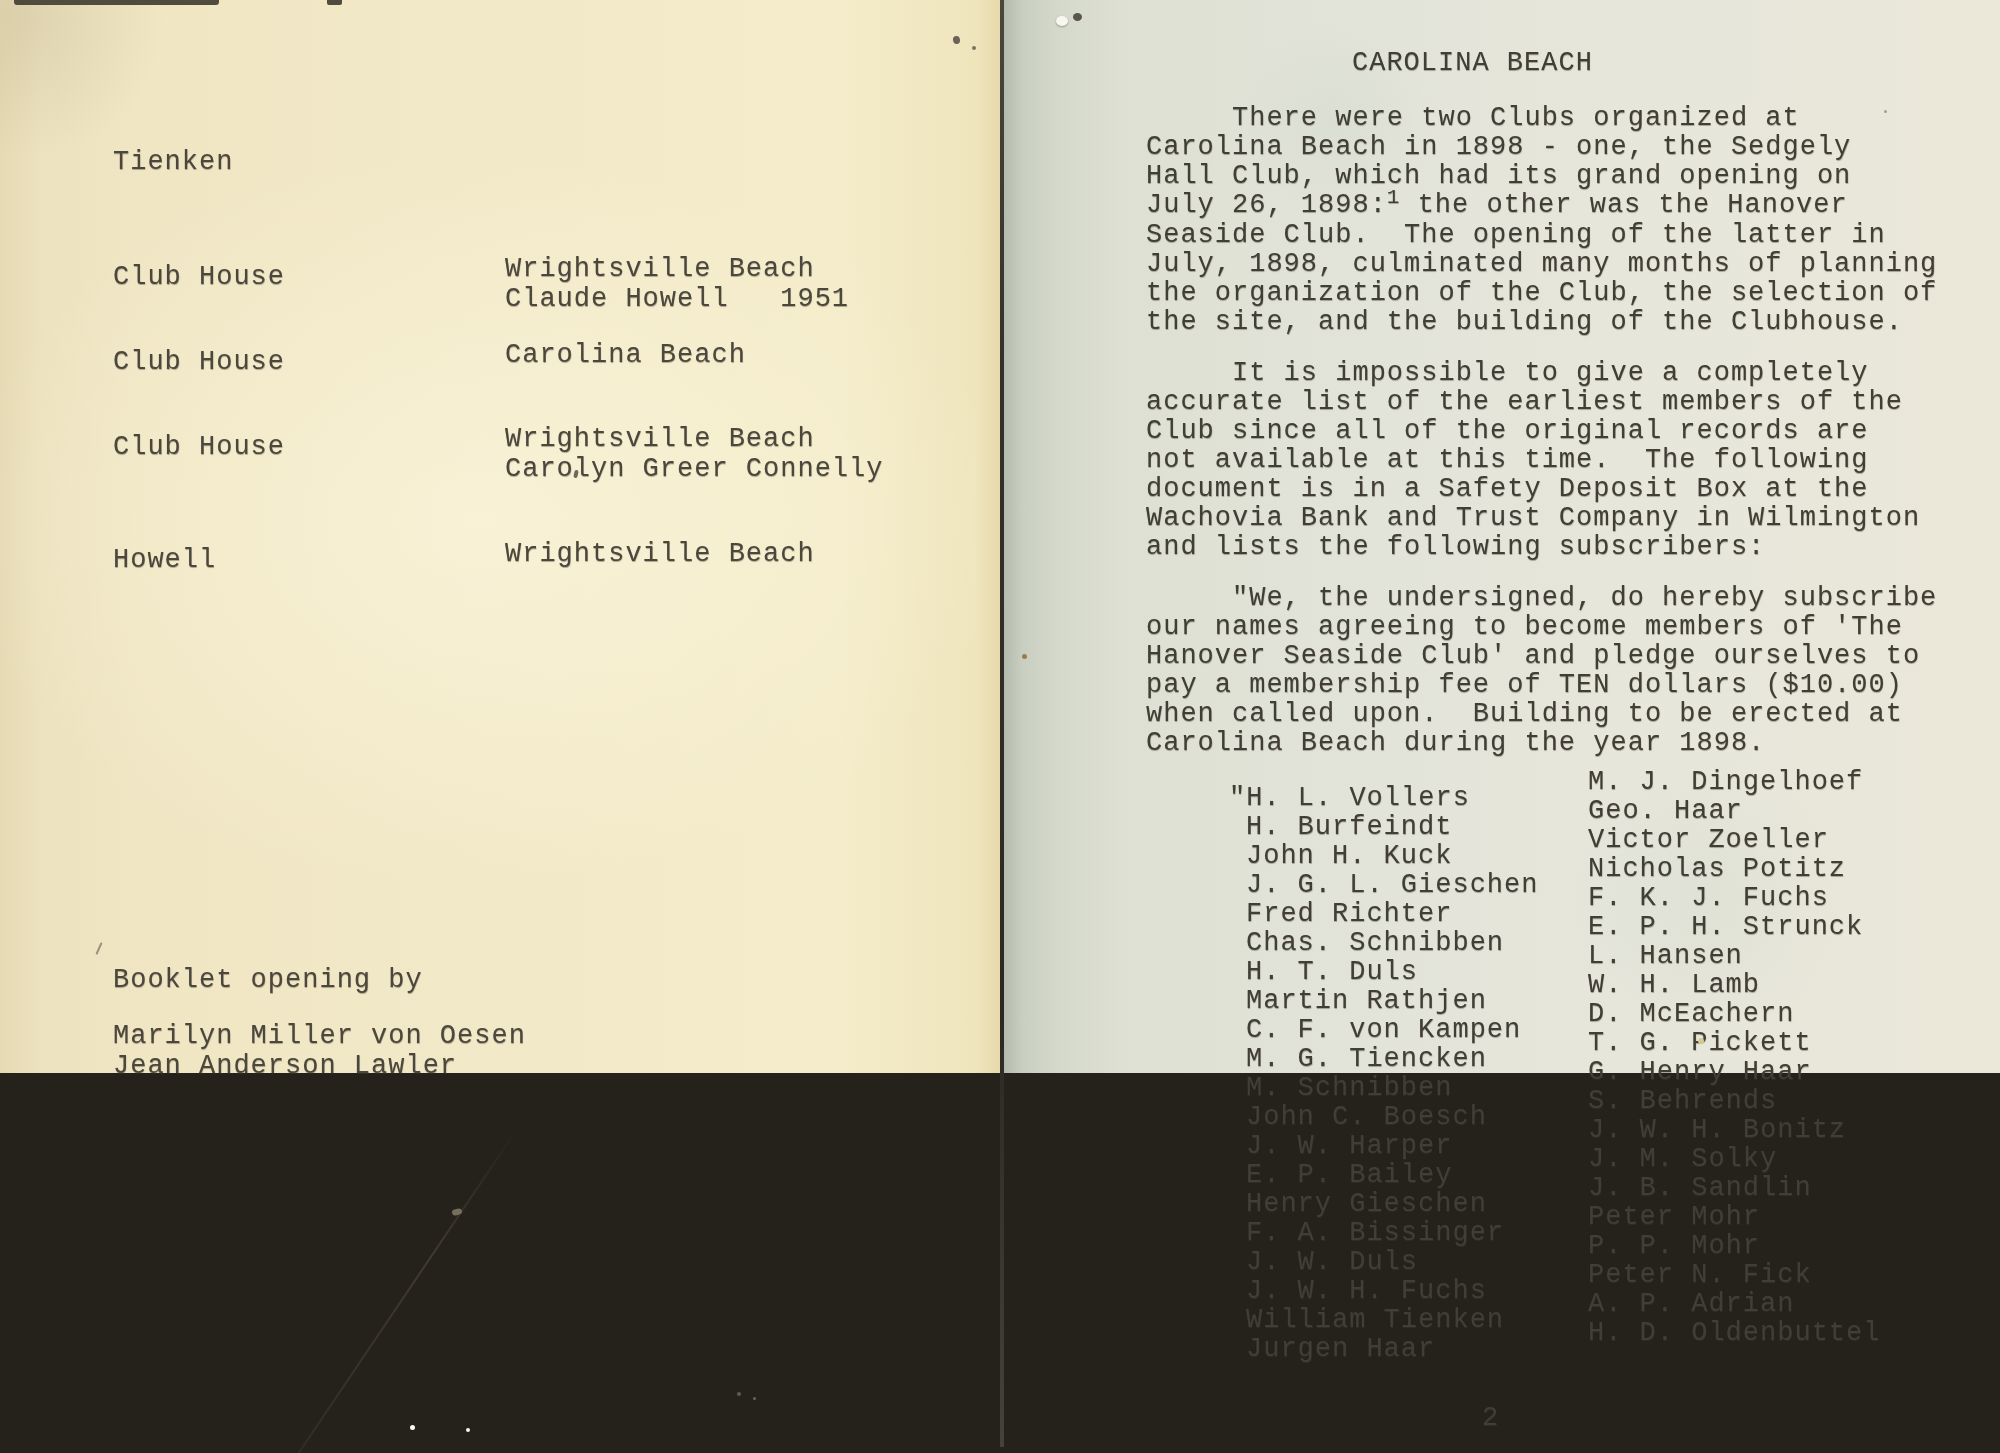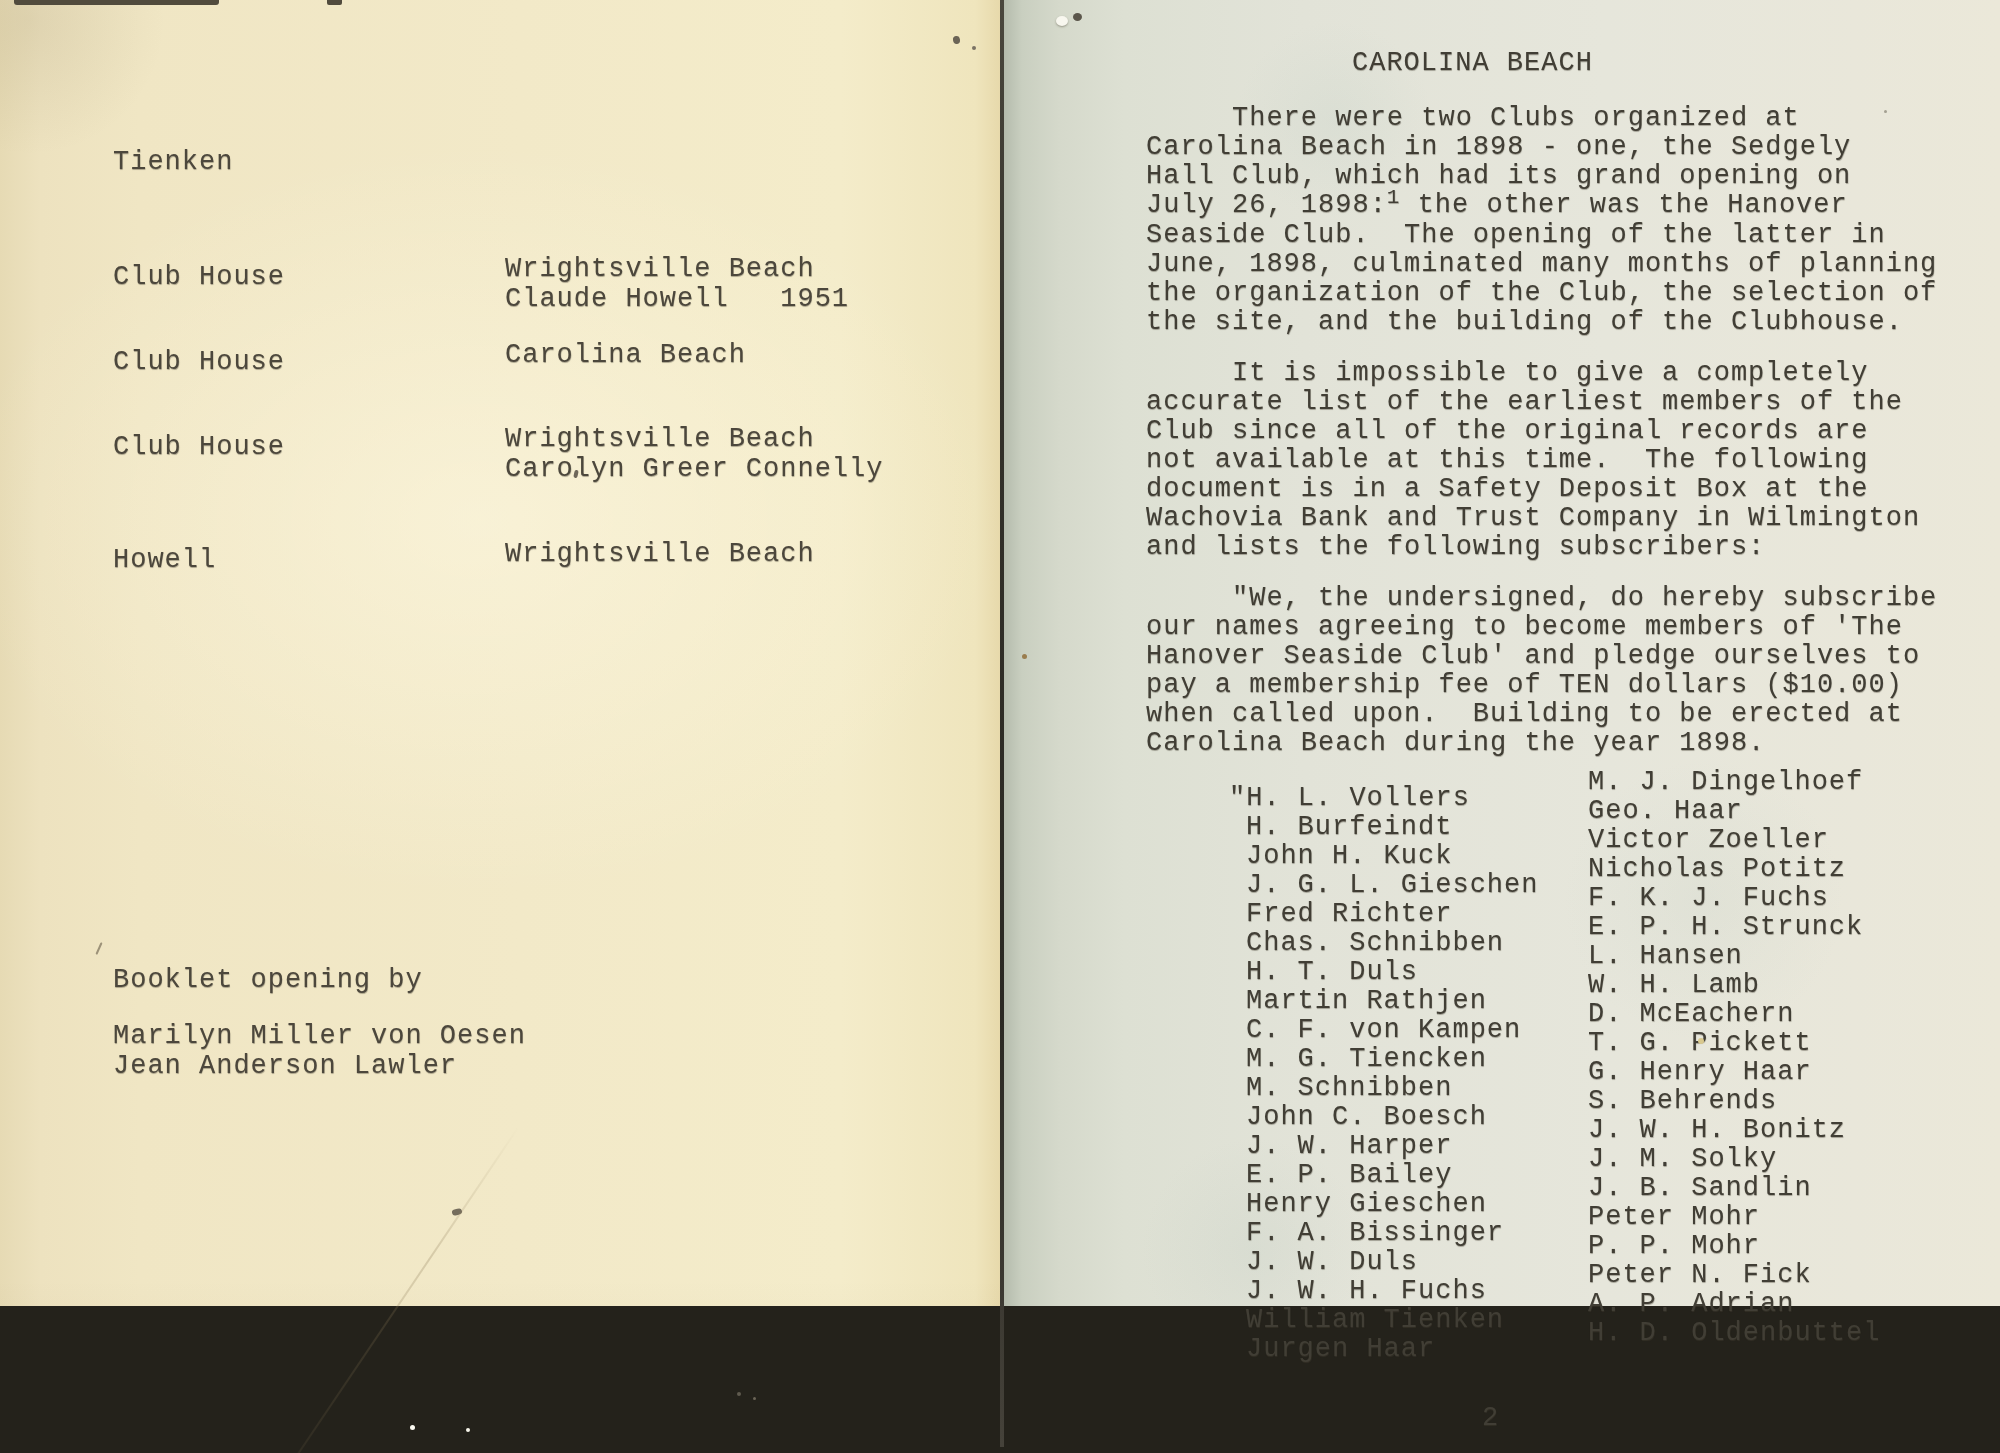--- a/index.html
+++ b/index.html
@@ -1,21 +1,21 @@
 <!DOCTYPE html>
 <html><head>
 <meta charset="utf-8">
 <style>
   html,body{margin:0;padding:0;background:#1d1b16;}
   .spread{
     position:relative;width:2000px;height:1453px;overflow:hidden;
     background:#24221b;
     font-family:"Liberation Mono","DejaVu Sans Mono",monospace;
   }
-  .page{position:absolute;top:0;height:1306px;z-index:1;}
+  .page{position:absolute;top:0;height:1073px;z-index:1;}
   .page.left{
     left:0;width:1000px;
     background:
       radial-gradient(circle 180px at 30px 20px, rgba(120,105,70,0.12), transparent 75%),
       radial-gradient(ellipse 700px 500px at 480px 520px, rgba(255,250,228,0.5), transparent 75%),
       linear-gradient(to bottom, rgba(0,0,0,0) 1280px, rgba(130,110,70,0.10) 1430px, rgba(130,110,70,0.16) 1447px),
       linear-gradient(to right, #e6dab4 0px, #ede2bf 40px, #f0e6c4 140px, #f2e9c8 520px, #f4ecca 840px, #efe5bd 975px, #e7d9ab 1000px);
   }
   .page.right{
     left:1004px;width:996px;
@@ -75,21 +75,21 @@
   <div class="gutter"></div>
 
   <div class="page right">
     <div class="mono" style="left:348px;top:49px">CAROLINA BEACH</div>
 
     <div class="mono" style="left:142px;top:104px"><span>     There were two Clubs organized at
 Carolina Beach in 1898 - one, the Sedgely
 Hall Club, which had its grand opening on
 July 26, 1898:</span><span class="sup">1</span><span> the other was the Hanover
 Seaside Club.  The opening of the latter in
-June, 1898, culminated many months of planning
+July, 1898, culminated many months of planning
 the organization of the Club, the selection of
 the site, and the building of the Clubhouse.</span></div>
 
     <div class="mono" style="left:142px;top:359px">     It is impossible to give a completely
 accurate list of the earliest members of the
 Club since all of the original records are
 not available at this time.  The following
 document is in a Safety Deposit Box at the
 Wachovia Bank and Trust Company in Wilmington
 and lists the following subscribers:</div>

